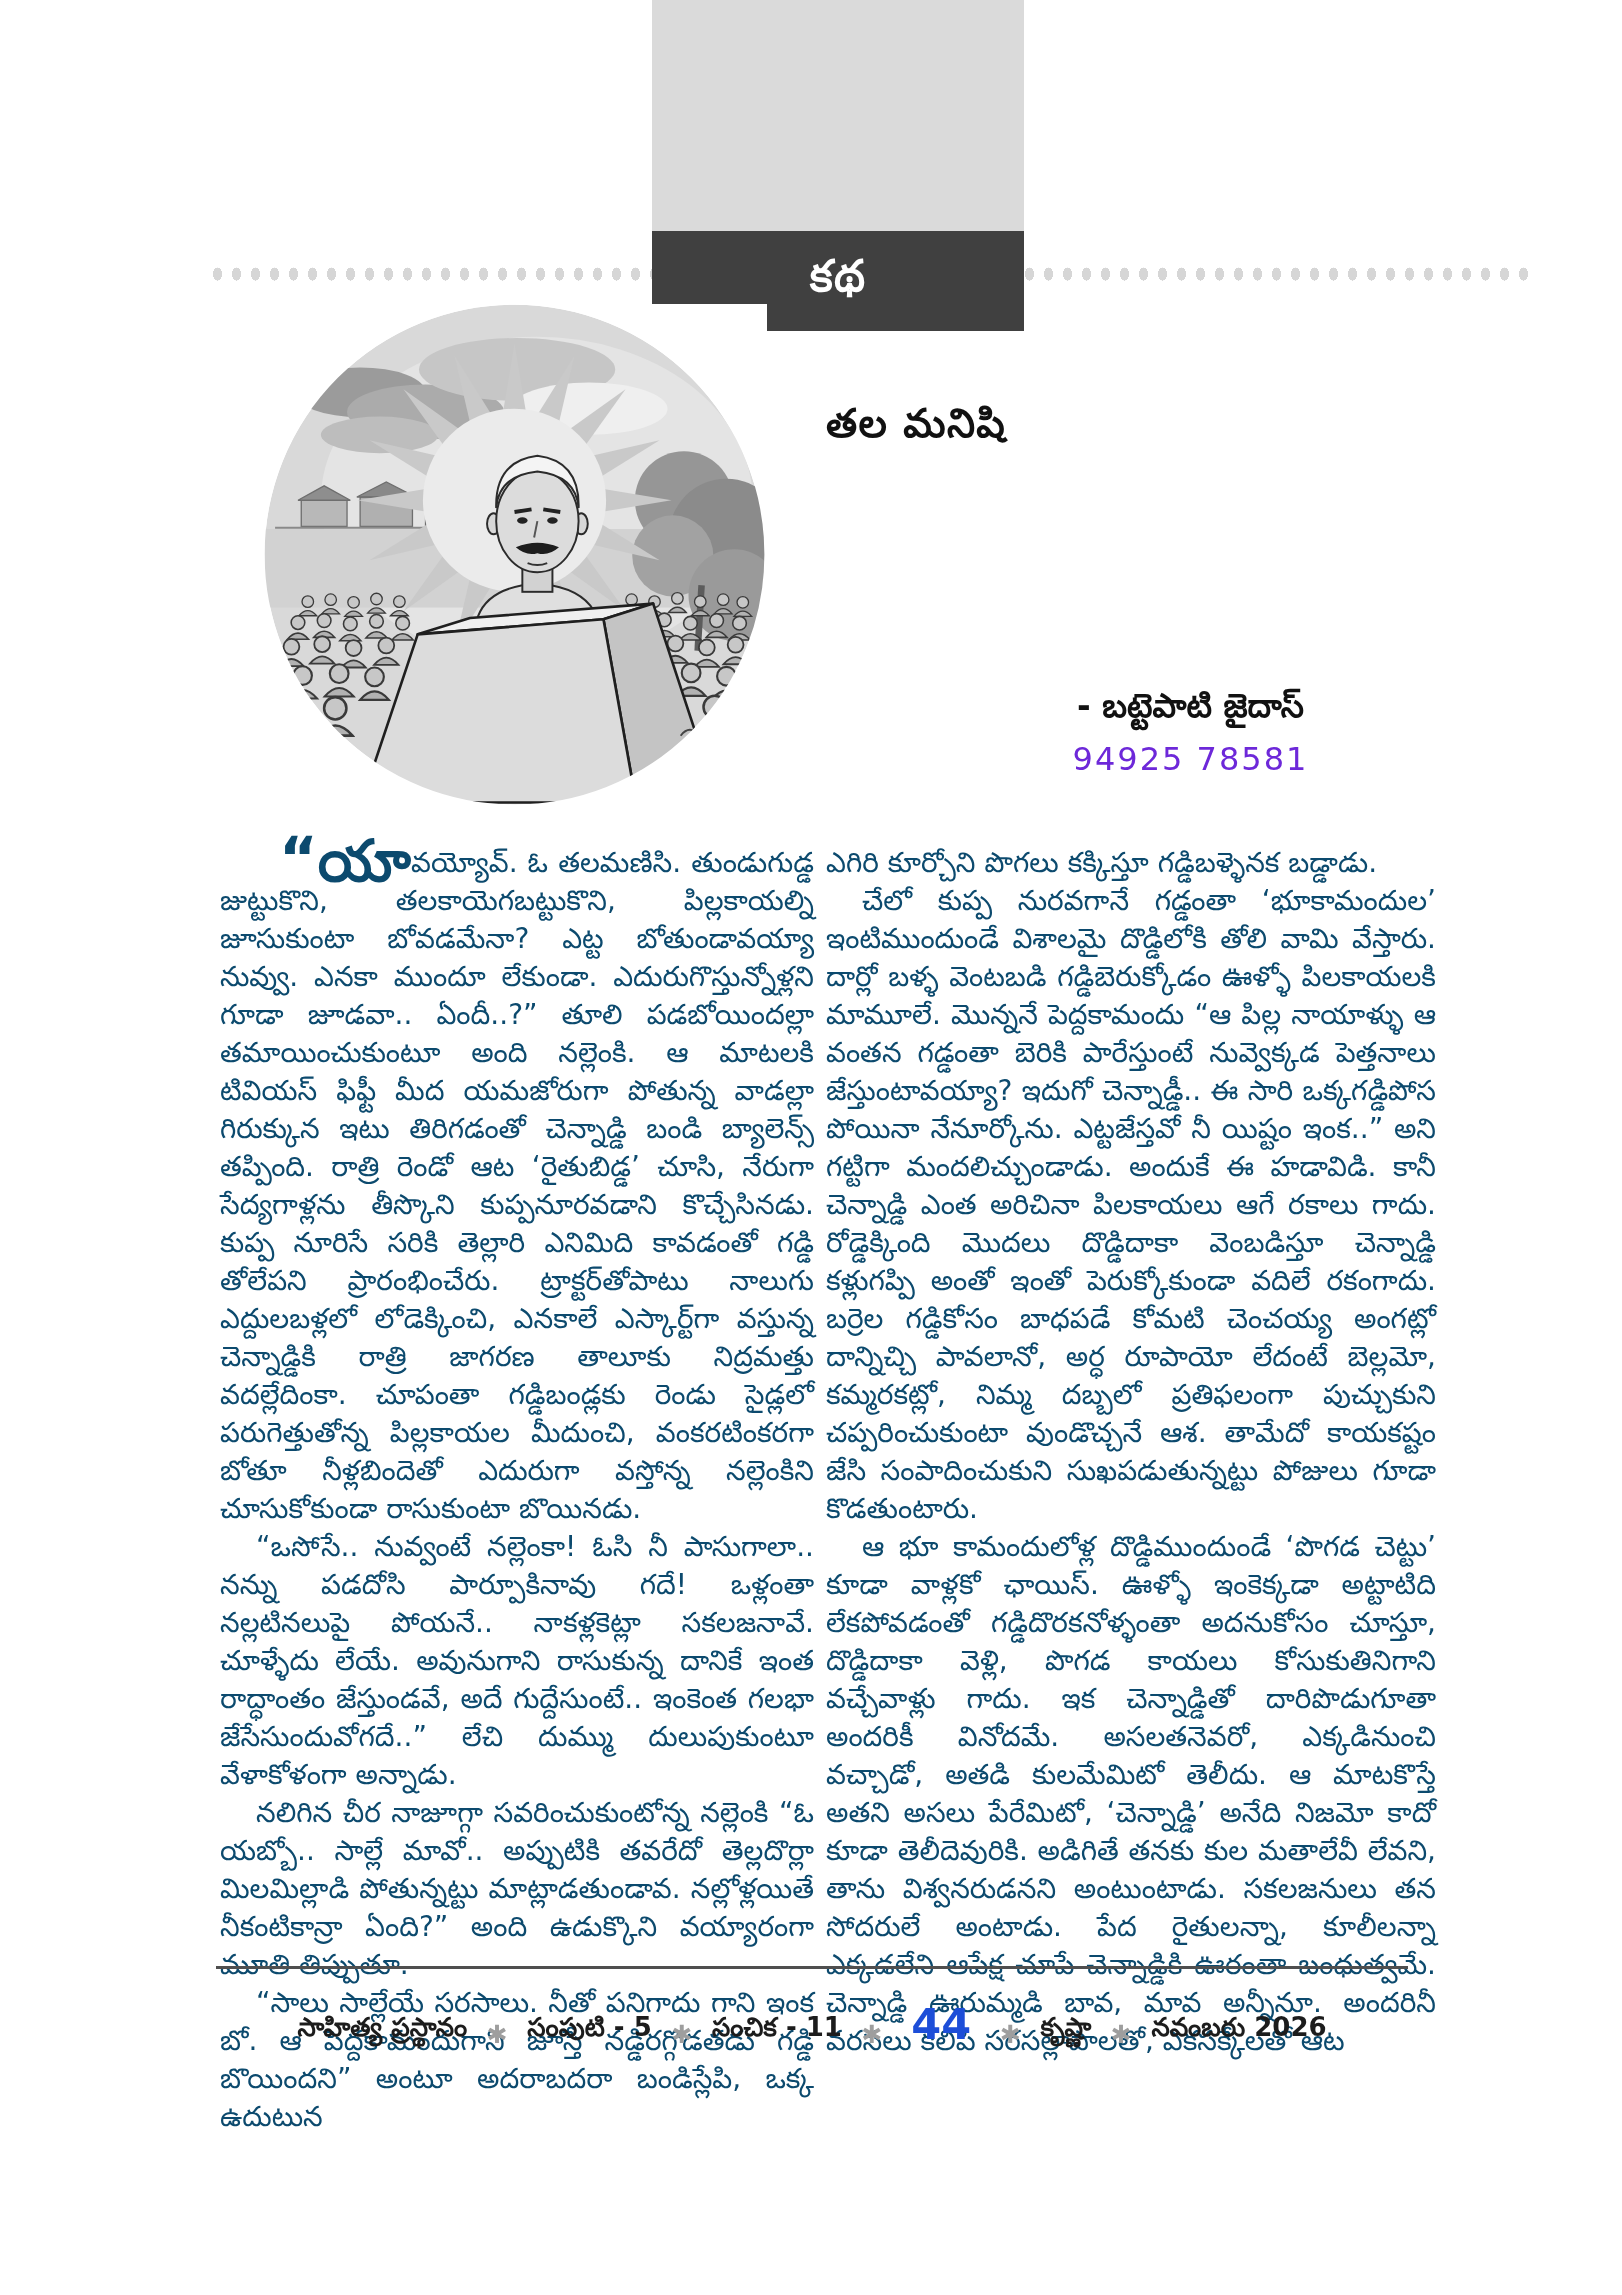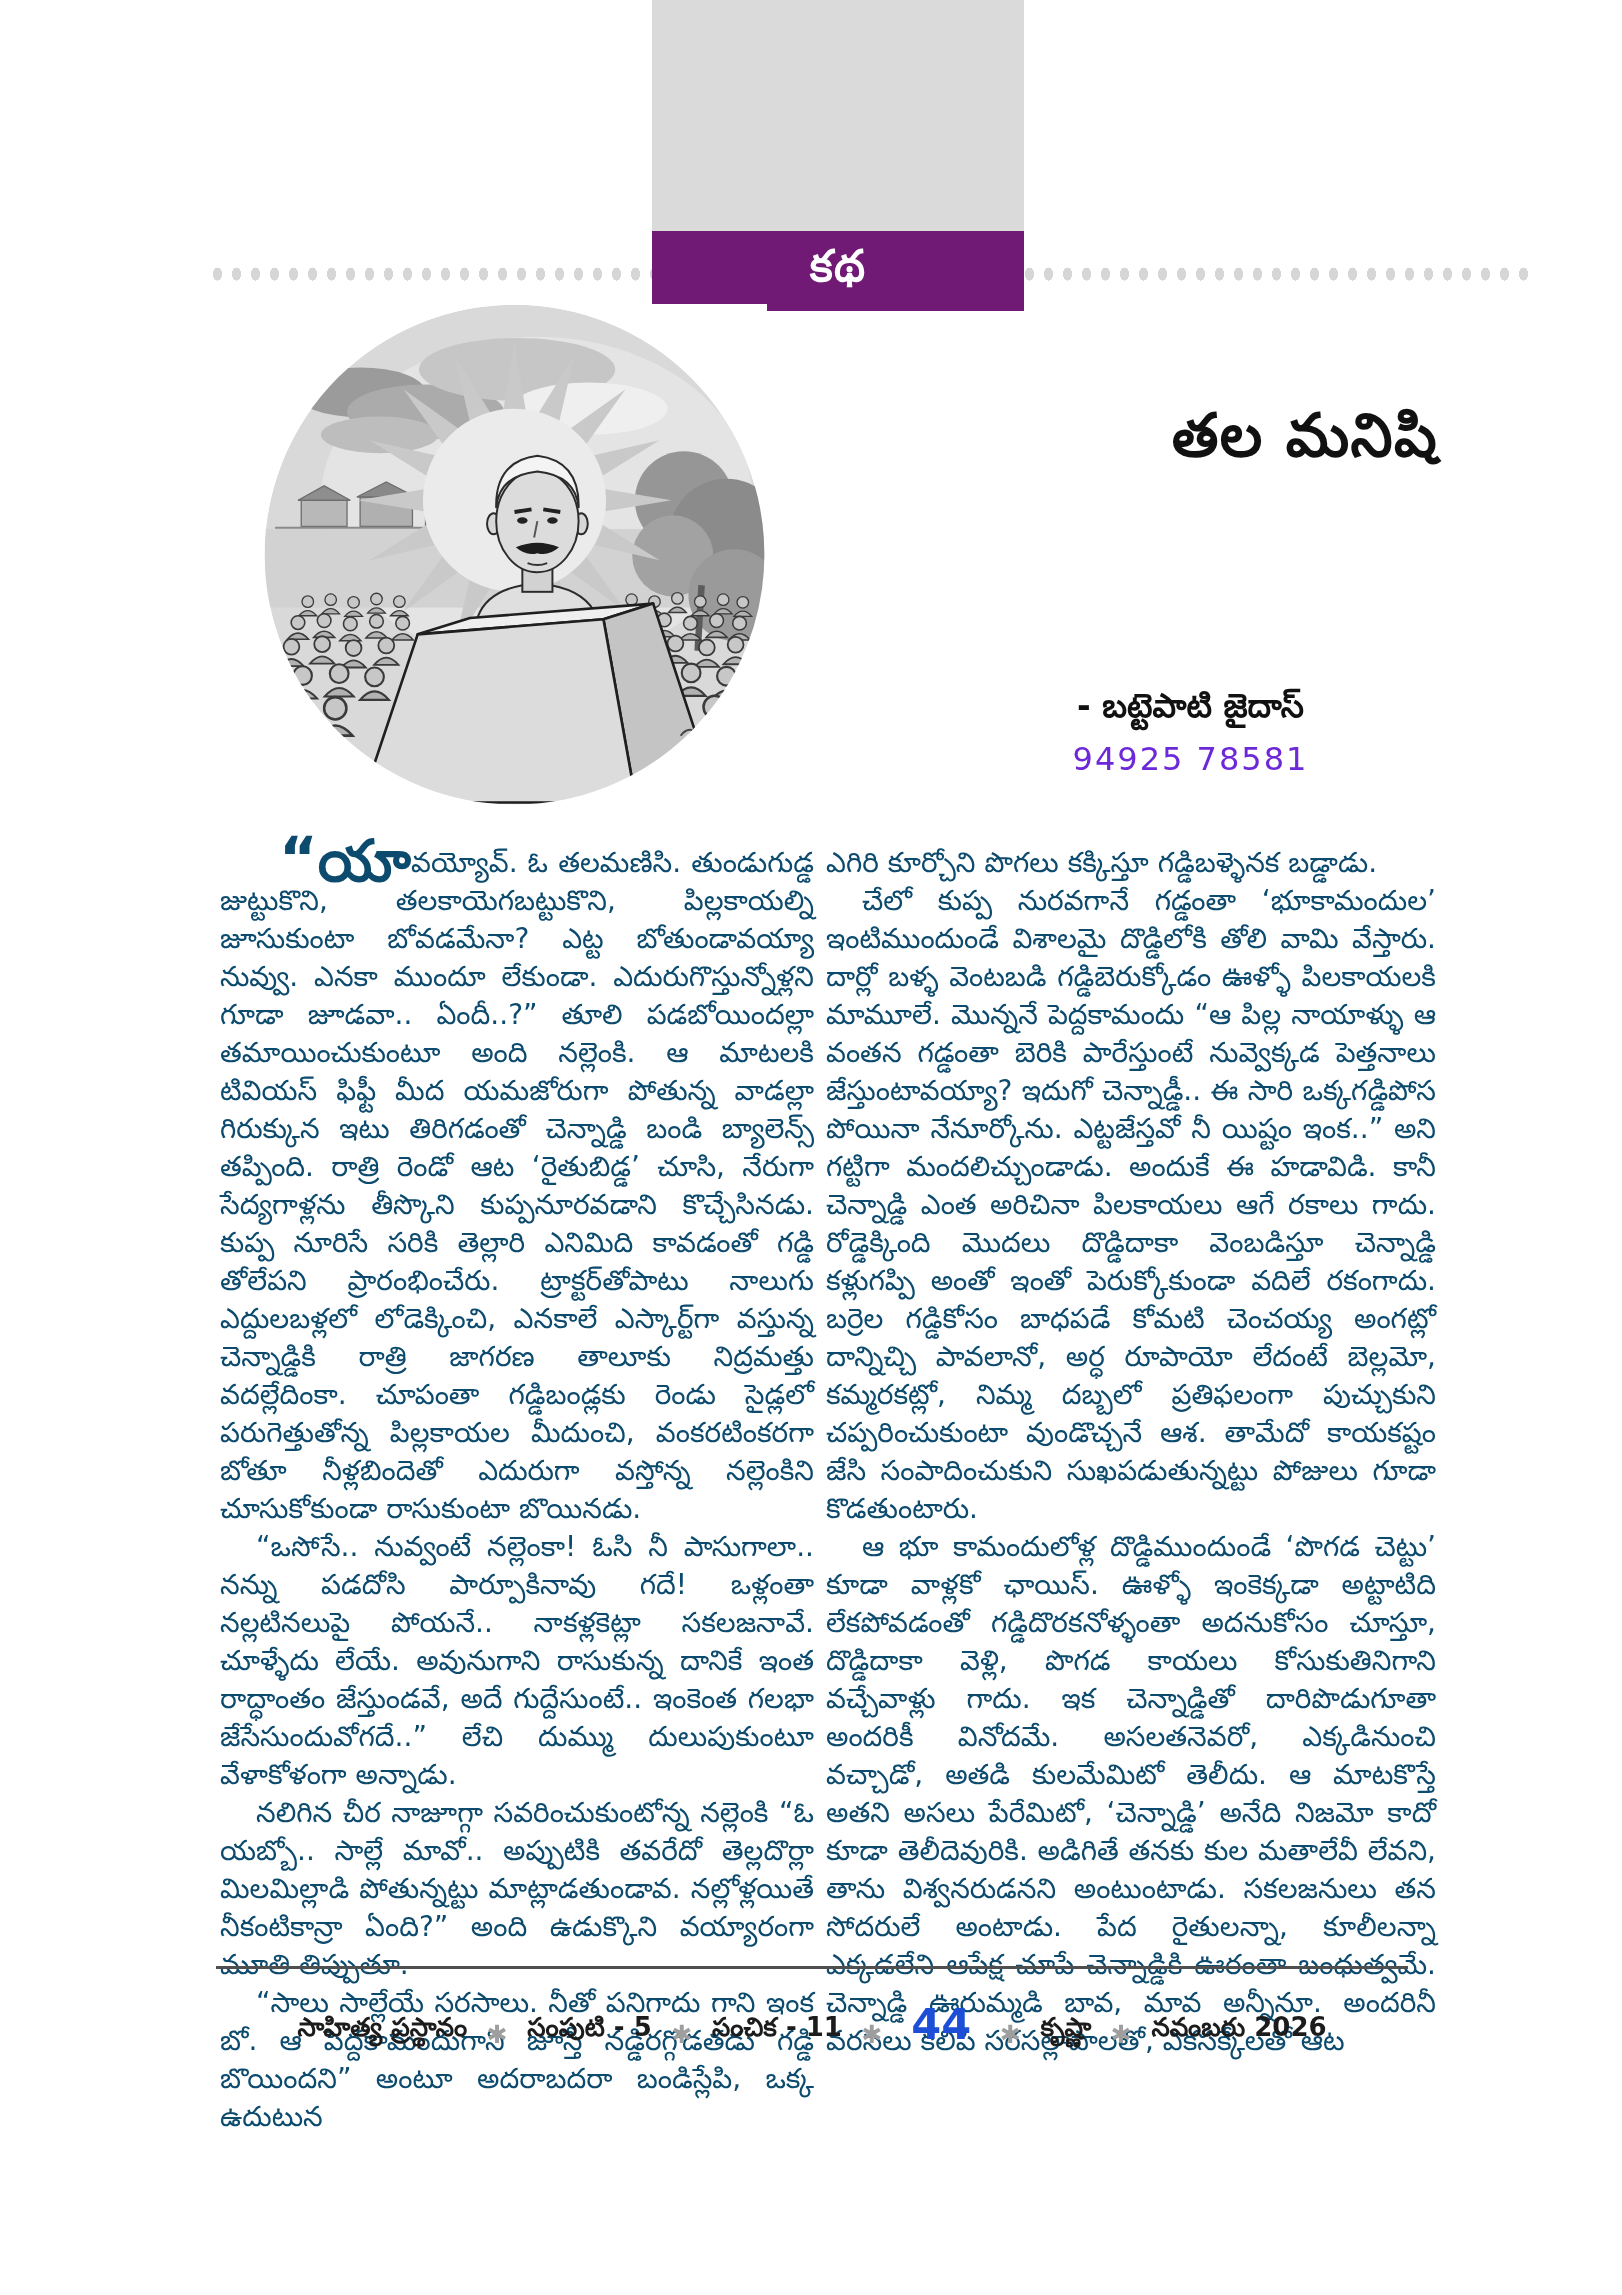--- a/index.html
+++ b/index.html
@@ -7,42 +7,42 @@
     width:1622px;height:2295px;position:relative;background:#ffffff;
     font-family:"DejaVu Sans","Liberation Sans",sans-serif;color:#161616;
     overflow:hidden;
   }
   
   .top-gray-box{
     position:absolute;left:652px;top:0;width:372px;height:231px;
     background:#dadada;
   }
   .category-box{
-    position:absolute;left:652px;top:231px;width:372px;height:80px;
-    background:#701a75;display:flex;align-items:center;justify-content:center;
+    position:absolute;left:652px;top:231px;width:372px;height:100px;
+    background:#404040;display:flex;align-items:center;justify-content:center;
   }
   .category-box span{
     color:#ffffff;font-size:44px;font-weight:700;letter-spacing:1.3px;
   }
   .dots{
     position:absolute;top:266px;height:15.7px;
     background-image:radial-gradient(ellipse 4.6px 6.5px at 6.5px 7.9px,#d6d6d6 97%,rgba(0,0,0,0) 100%);
     background-size:19px 15.7px;background-repeat:repeat-x;
   }
   .dots-left{left:211px;width:441px;}
   .dots-right{left:1023px;width:508px;}
 
   
   .illustration{position:absolute;left:262px;top:304px;width:505px;height:505px;}
   .illustration svg{width:100%;height:100%;display:block;}
 
   
   .title{
     position:absolute;left:826px;top:400px;width:612px;margin:0;
-    text-align:right;font-size:60px;font-weight:700;color:#111;letter-spacing:1.3px;
+    text-align:left;font-size:40px;font-weight:700;color:#111;letter-spacing:1.3px;
   }
   .author-block{
     position:absolute;left:981px;top:648px;width:419px;text-align:center;margin-top:38px;
   }
   .author-name{font-size:33px;font-weight:700;color:#111;}
   .author-phone{font-size:32px;color:#6d28d9;margin-top:6.5px;letter-spacing:2px;}
 
   
   .col{
     position:absolute;top:844px;font-size:28px;line-height:38px;

